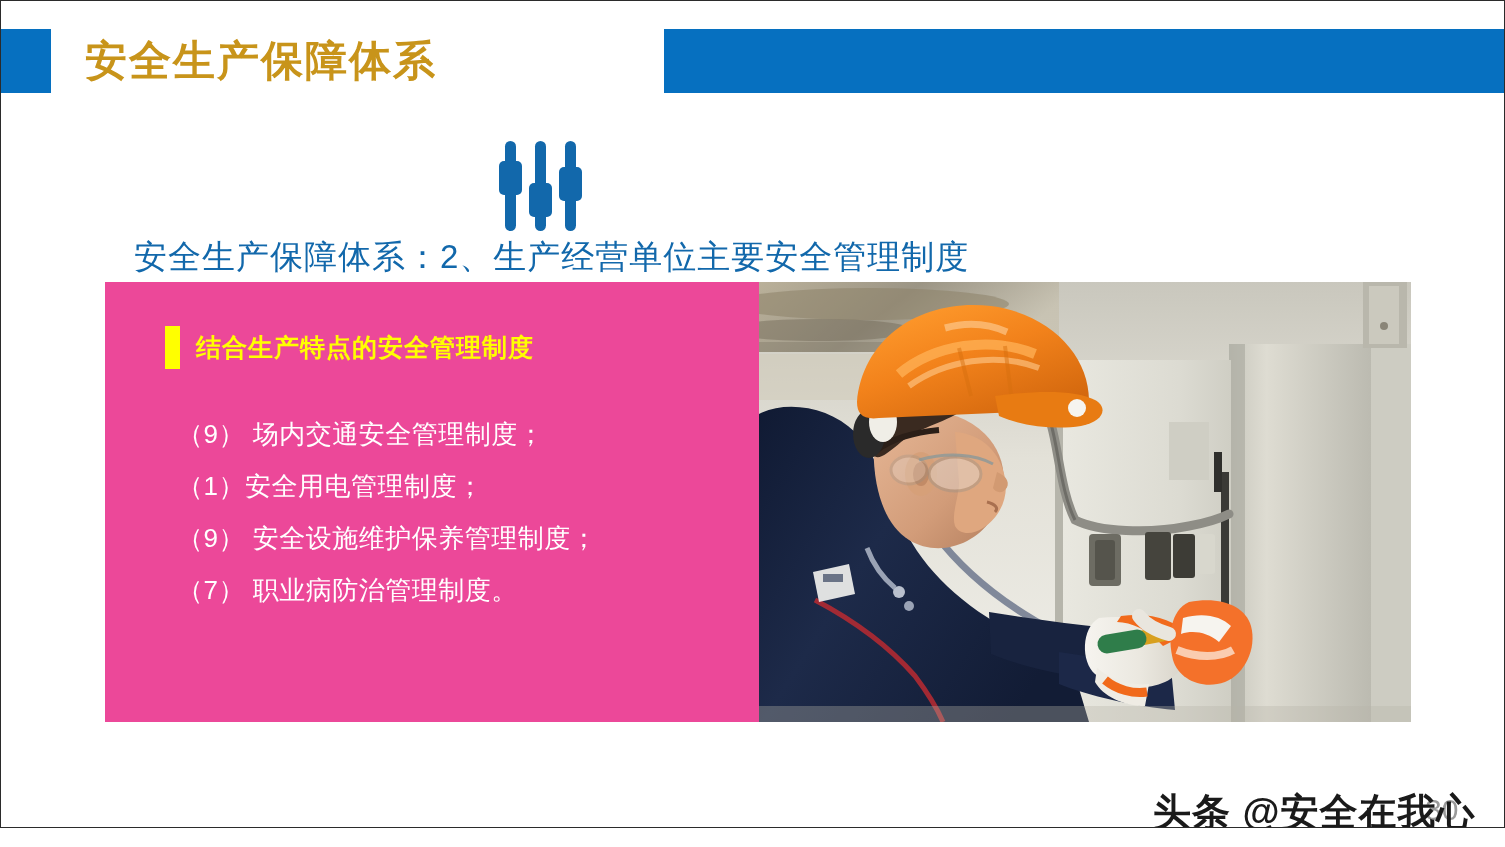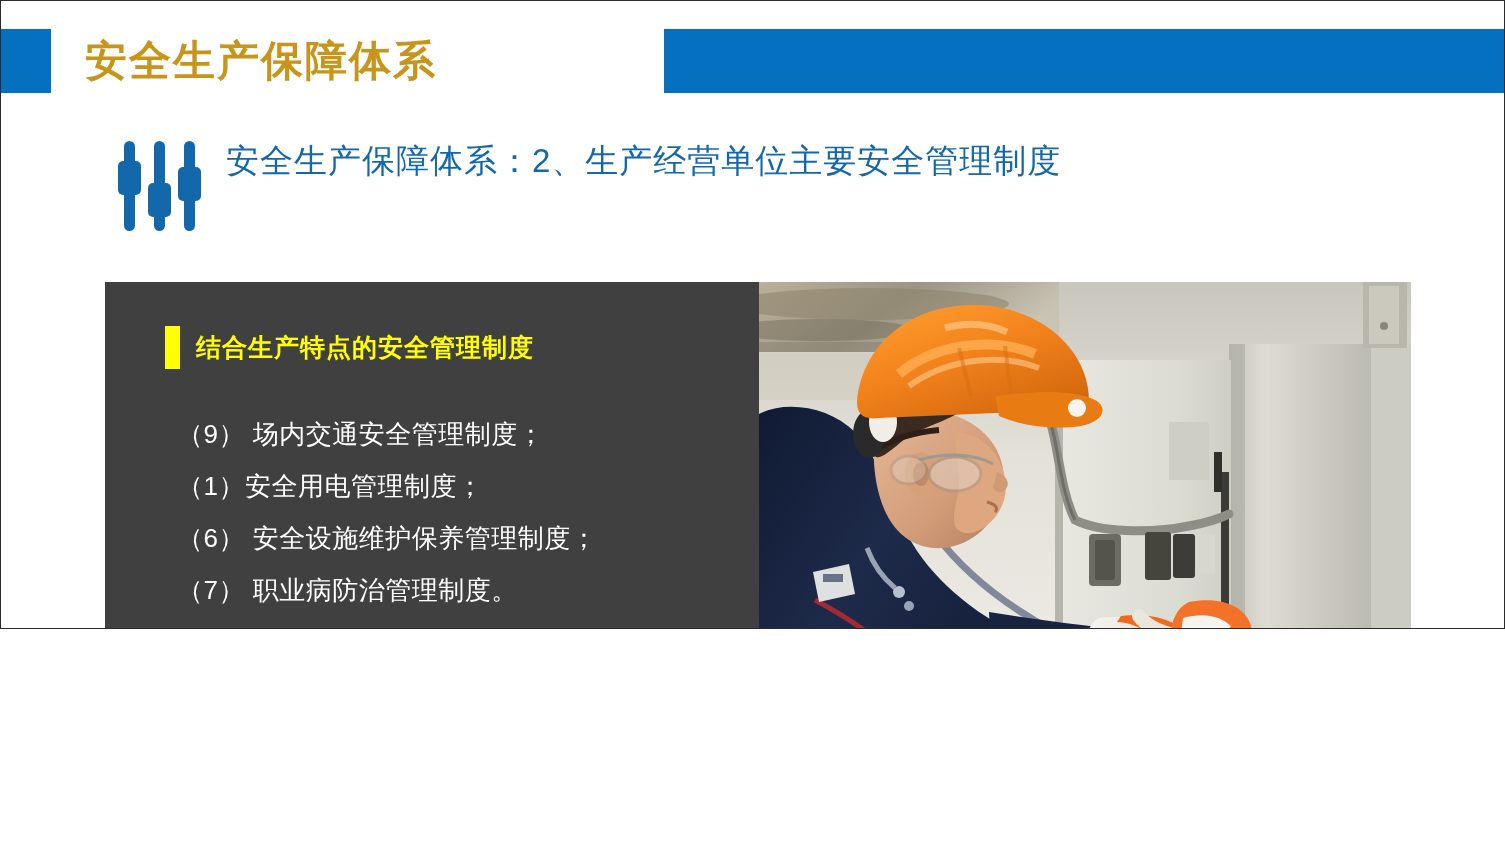--- a/index.html
+++ b/index.html
@@ -6,21 +6,21 @@
     margin: 0;
     padding: 0;
     background: #ffffff;
   }
   body {
     font-family: "Liberation Sans", "DejaVu Sans", sans-serif;
   }
   #slide {
     position: relative;
     width: 1505px;
-    height: 629px;
+    height: 828px;
     background: #ffffff;
     overflow: hidden;
     box-sizing: border-box;
     border: 1px solid #2b2b2b;
   }
 
   
   .hdr-block-left {
     position: absolute;
     left: 0px;
@@ -49,21 +49,22 @@
     letter-spacing: 2px;
     white-space: nowrap;
   }
 
   
   .sub-row {
     position: absolute;
     left: 115px;
     top: 138px;
     display: flex;
-    align-items: flex-start;
+    align-items: center;
+    flex-direction: column;
   }
   .slider-icon {
     width: 92px;
     height: 96px;
     flex: 0 0 auto;
   }
   .sub-text {
     margin-left: 18px;
     font-size: 33px;
     color: #1268ab;
@@ -71,21 +72,21 @@
     white-space: nowrap;
   }
 
   
   .panel {
     position: absolute;
     left: 104px;
     top: 281px;
     width: 1306px;
     height: 440px;
-    background: #404040;
+    background: #ec4899;
     overflow: hidden;
   }
   .panel-headline {
     position: absolute;
     left: 60px;
     top: 44px;
     display: flex;
     align-items: center;
   }
   .yellow-bar {
@@ -190,21 +191,21 @@
   <div class="panel">
 
     <div class="panel-headline">
       <span class="yellow-bar"></span>
       <span class="panel-headline-text">结合生产特点的安全管理制度</span>
     </div>
 
     <div class="panel-list">
       <div class="panel-list-item">（9） 场内交通安全管理制度；</div>
       <div class="panel-list-item">（1）安全用电管理制度；</div>
-      <div class="panel-list-item">（6） 安全设施维护保养管理制度；</div>
+      <div class="panel-list-item">（9） 安全设施维护保养管理制度；</div>
       <div class="panel-list-item">（7） 职业病防治管理制度。</div>
     </div>
 
     <div class="photo">
       <svg viewBox="0 0 652 440" width="652" height="440" xmlns="http://www.w3.org/2000/svg">
         <defs>
           <linearGradient id="wallG" x1="0" y1="0" x2="0" y2="1">
             <stop offset="0%" stop-color="#c9c7bd"></stop>
             <stop offset="40%" stop-color="#e3e1d8"></stop>
             <stop offset="100%" stop-color="#efeee8"></stop>

